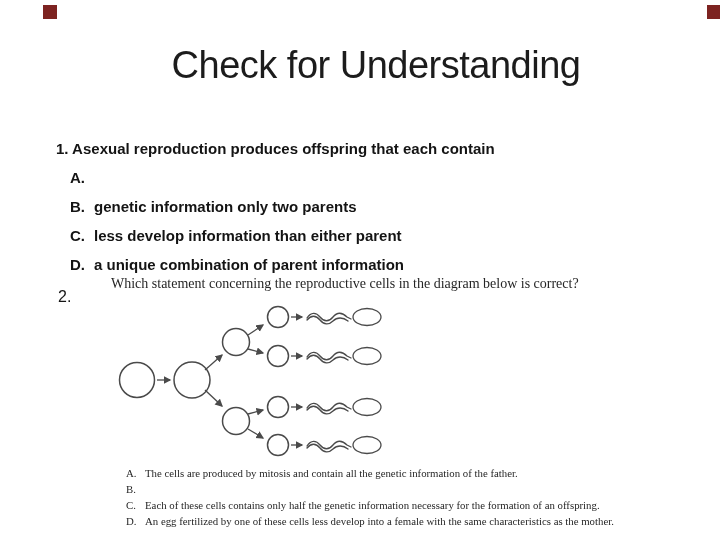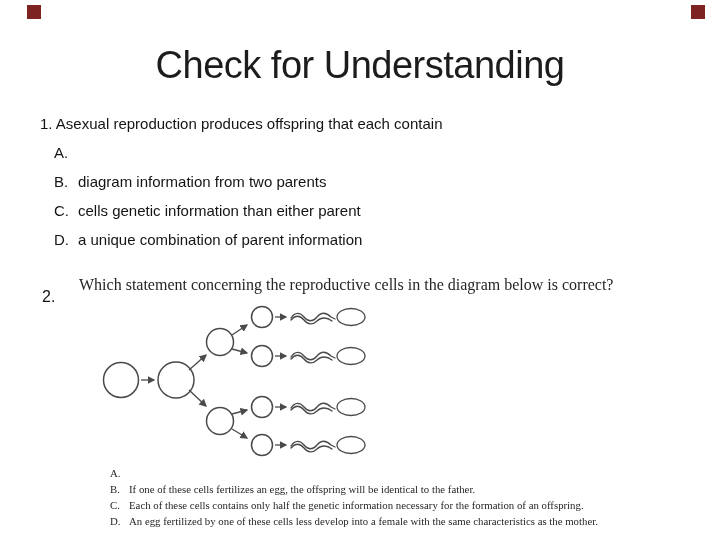--- a/index.html
+++ b/index.html
@@ -1,49 +1,49 @@
 <!DOCTYPE html>
 <html><head>
 <meta charset="utf-8">
 <style>
   html,body { margin:0; padding:0; }
   body {
     width:720px; height:540px; background:#ffffff; position:relative;
     overflow:hidden; font-family:"Liberation Sans", sans-serif;
   }
-  .slide { position:absolute; inset:0; }
+  .slide { position:absolute; inset:0;margin-left:16px; }
 
   .accent-square {
     position:absolute; top:5px; width:14px; height:14px; background:#7d2321;
   }
   .accent-square.left  { left:27px; }
   .accent-square.right { left:691px; }
 
   .slide-title {
     position:absolute; top:44px; left:0; width:720px; text-align:center;
     font-size:38px; line-height:42px; font-weight:400; color:#1c1c1c;
     letter-spacing:-0.5px;
   }
 
   .q1 {
-    position:absolute; left:40px; top:109px; color:#141414;
-    font-size:15px; font-weight:400;
+    position:absolute; left:40px; top:134px; color:#141414;
+    font-size:15px; font-weight:700;
   }
   .q1 .line { height:29px; line-height:29px; display:flex; white-space:nowrap; }
   .q1 .opt  { margin-left:14px; }
   .q1 .letter { flex:0 0 24px; }
 
   .q2-number {
     position:absolute; left:42px; top:288px; color:#141414;
     font-size:16px; font-weight:400;
   }
 
   .img-prompt {
-    position:absolute; left:79px; top:276px; color:#262626;
-    font-family:"Liberation Serif", serif; font-size:16px; white-space:nowrap;
+    position:absolute; left:95px; top:276px; color:#262626;
+    font-family:"Liberation Serif", serif; font-size:14px; white-space:nowrap;
   }
 
   .diagram { position:absolute; left:85px; top:298px; width:300px; height:165px; }
   .diagram * { vector-effect:none; }
 
   .img-options {
     position:absolute; left:110px; top:465px; color:#262626;
     font-family:"Liberation Serif", serif; font-size:10.8px;
   }
   .img-options .row { display:flex; height:16px; line-height:16px; white-space:nowrap; }
@@ -59,25 +59,25 @@
 
   <div class="slide-title">Check for Understanding</div>
 
   <div class="q1">
     <div class="line">1. Asexual reproduction produces offspring that each contain</div>
     <div class="line opt">
       <span class="letter">A.</span>
     </div>
     <div class="line opt">
       <span class="letter">B.</span>
-      <span>diagram information from two parents</span>
+      <span>genetic information only two parents</span>
     </div>
     <div class="line opt">
       <span class="letter">C.</span>
-      <span>cells genetic information than either parent</span>
+      <span>less develop information than either parent</span>
     </div>
     <div class="line opt">
       <span class="letter">D.</span>
       <span>a unique combination of parent information</span>
     </div>
   </div>
 
   <div class="q2-number">2.</div>
 
   <div>
@@ -122,24 +122,24 @@
 
       <use href="#sperm" transform="translate(206,19)"></use>
       <use href="#sperm" transform="translate(206,58)"></use>
       <use href="#sperm" transform="translate(206,109)"></use>
       <use href="#sperm" transform="translate(206,147)"></use>
     </svg>
 
     <div class="img-options">
       <div class="row">
         <span class="letter">A.</span>
+        <span>The cells are produced by mitosis and contain all the genetic information of the father.</span>
       </div>
       <div class="row">
         <span class="letter">B.</span>
-        <span>If one of these cells fertilizes an egg, the offspring will be identical to the father.</span>
       </div>
       <div class="row">
         <span class="letter">C.</span>
         <span>Each of these cells contains only half the genetic information necessary for the formation of an offspring.</span>
       </div>
       <div class="row">
         <span class="letter">D.</span>
         <span>An egg fertilized by one of these cells less develop into a female with the same characteristics as the mother.</span>
       </div>
     </div>

